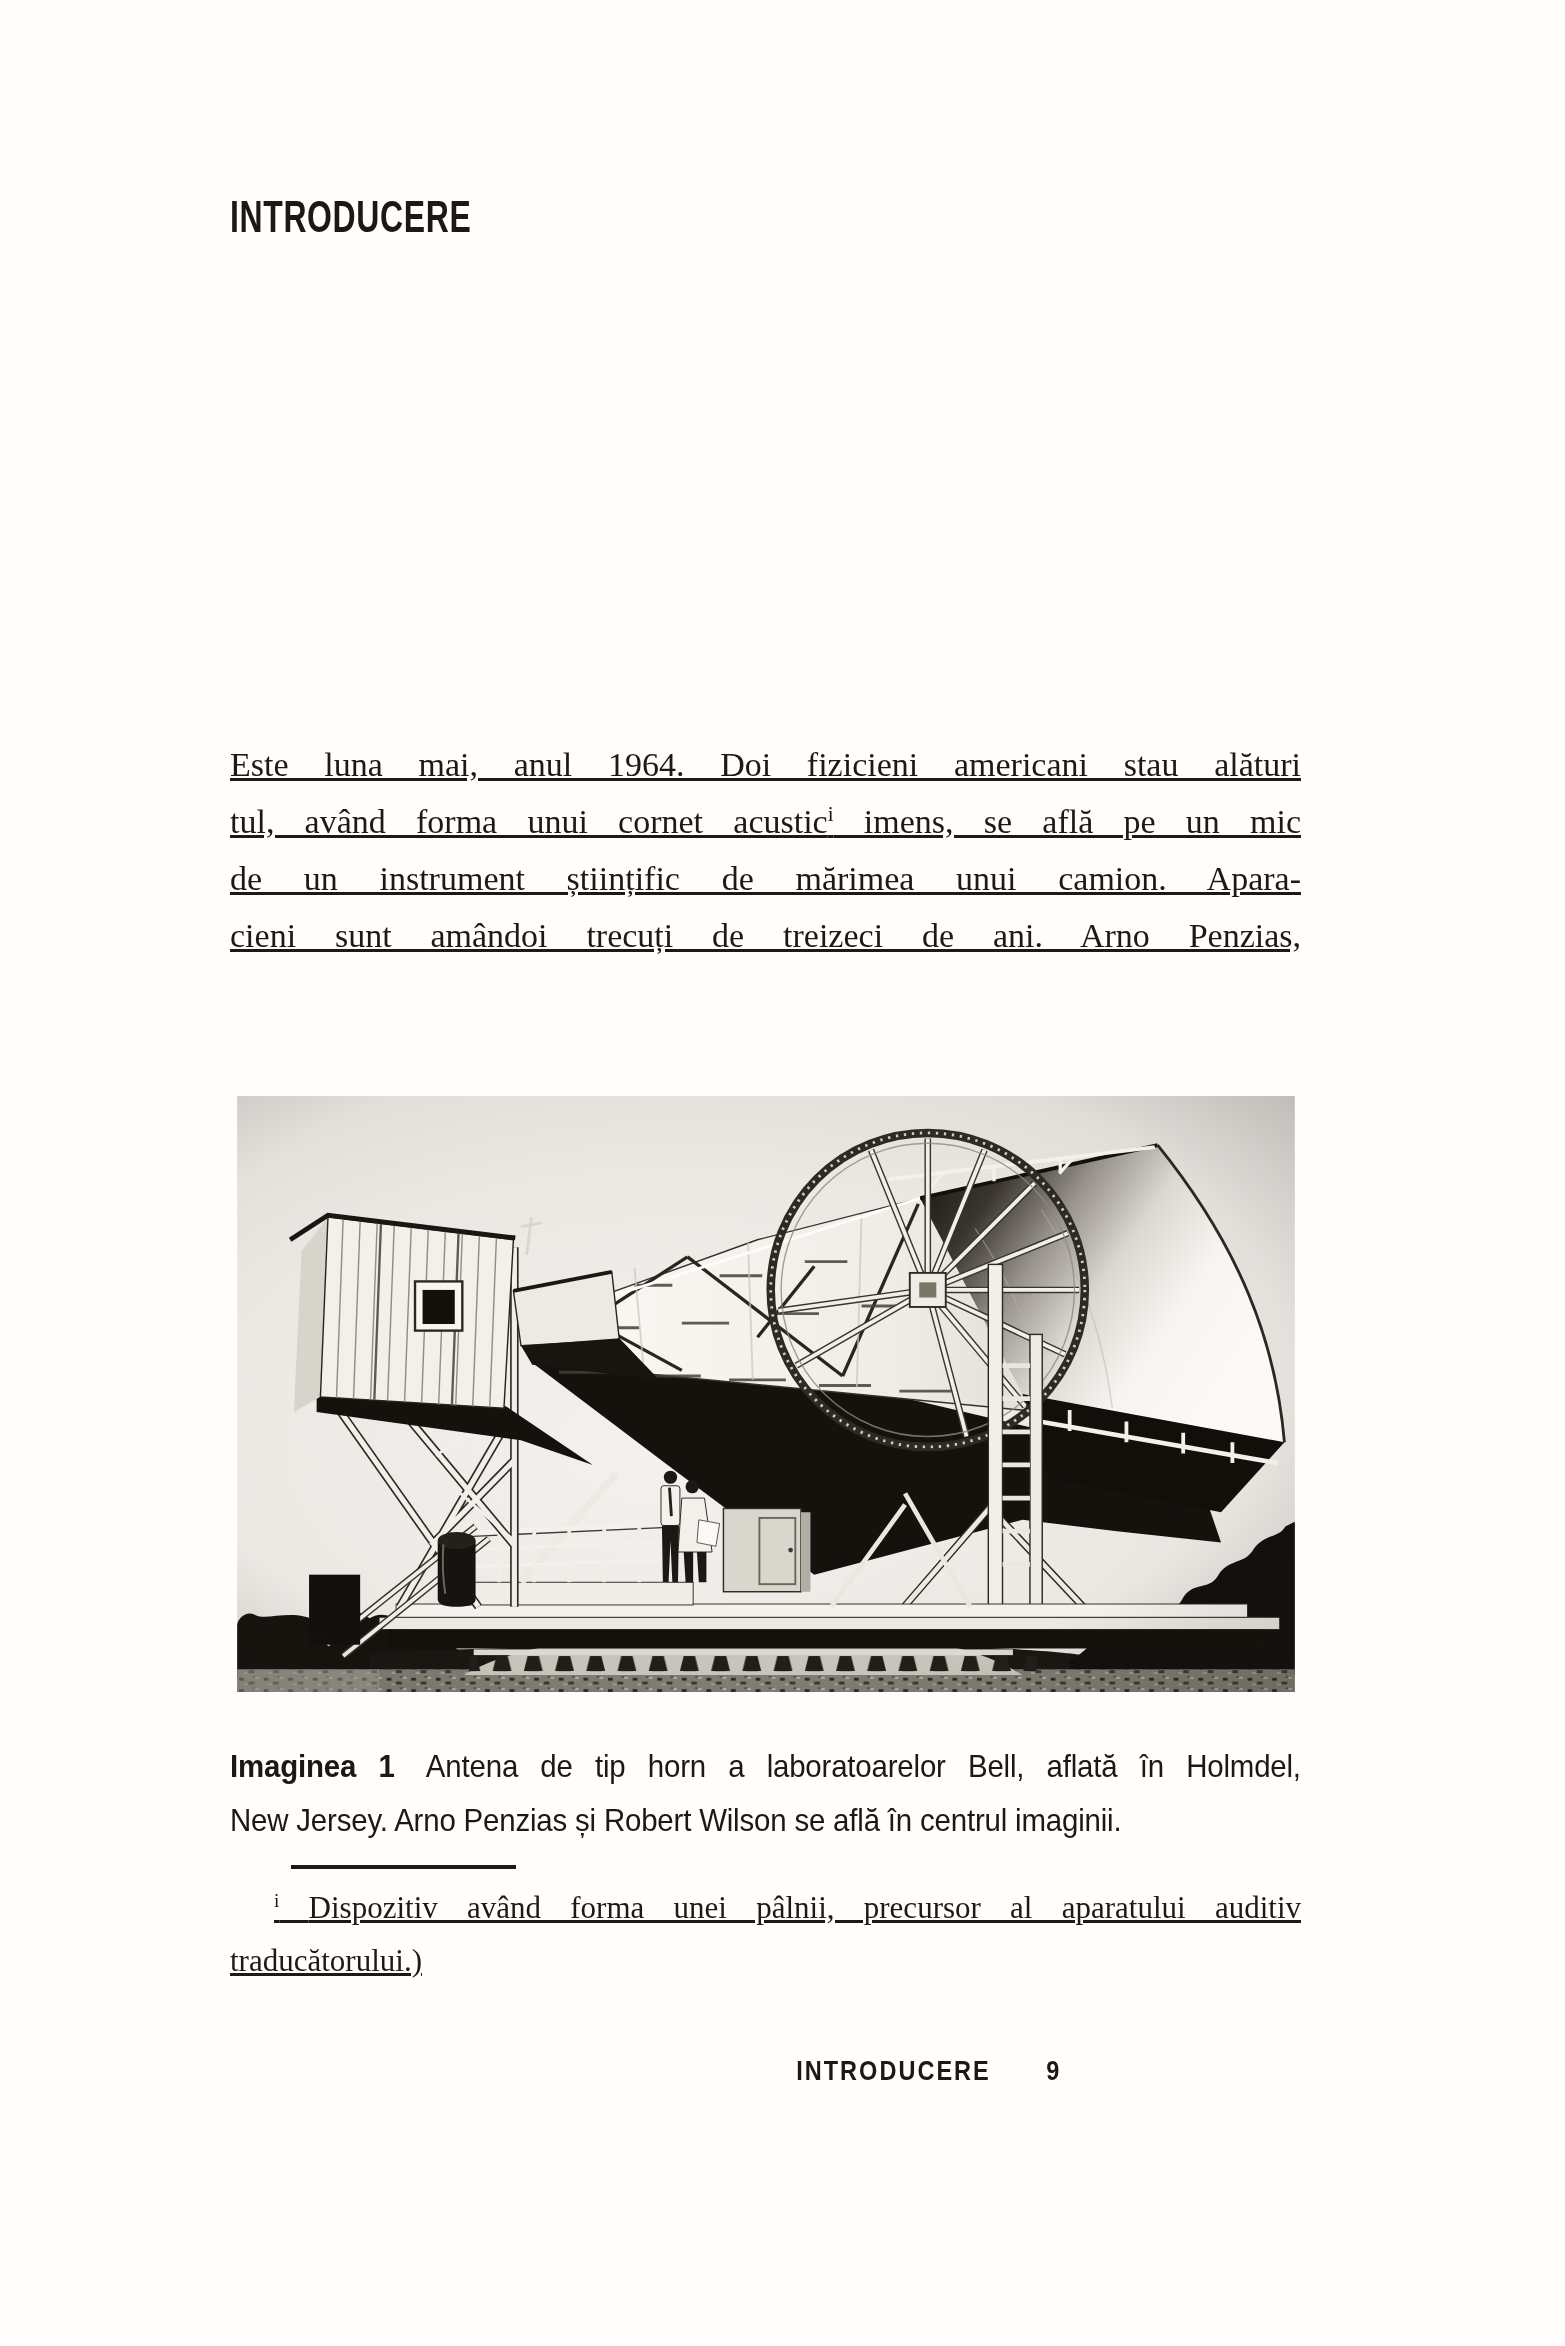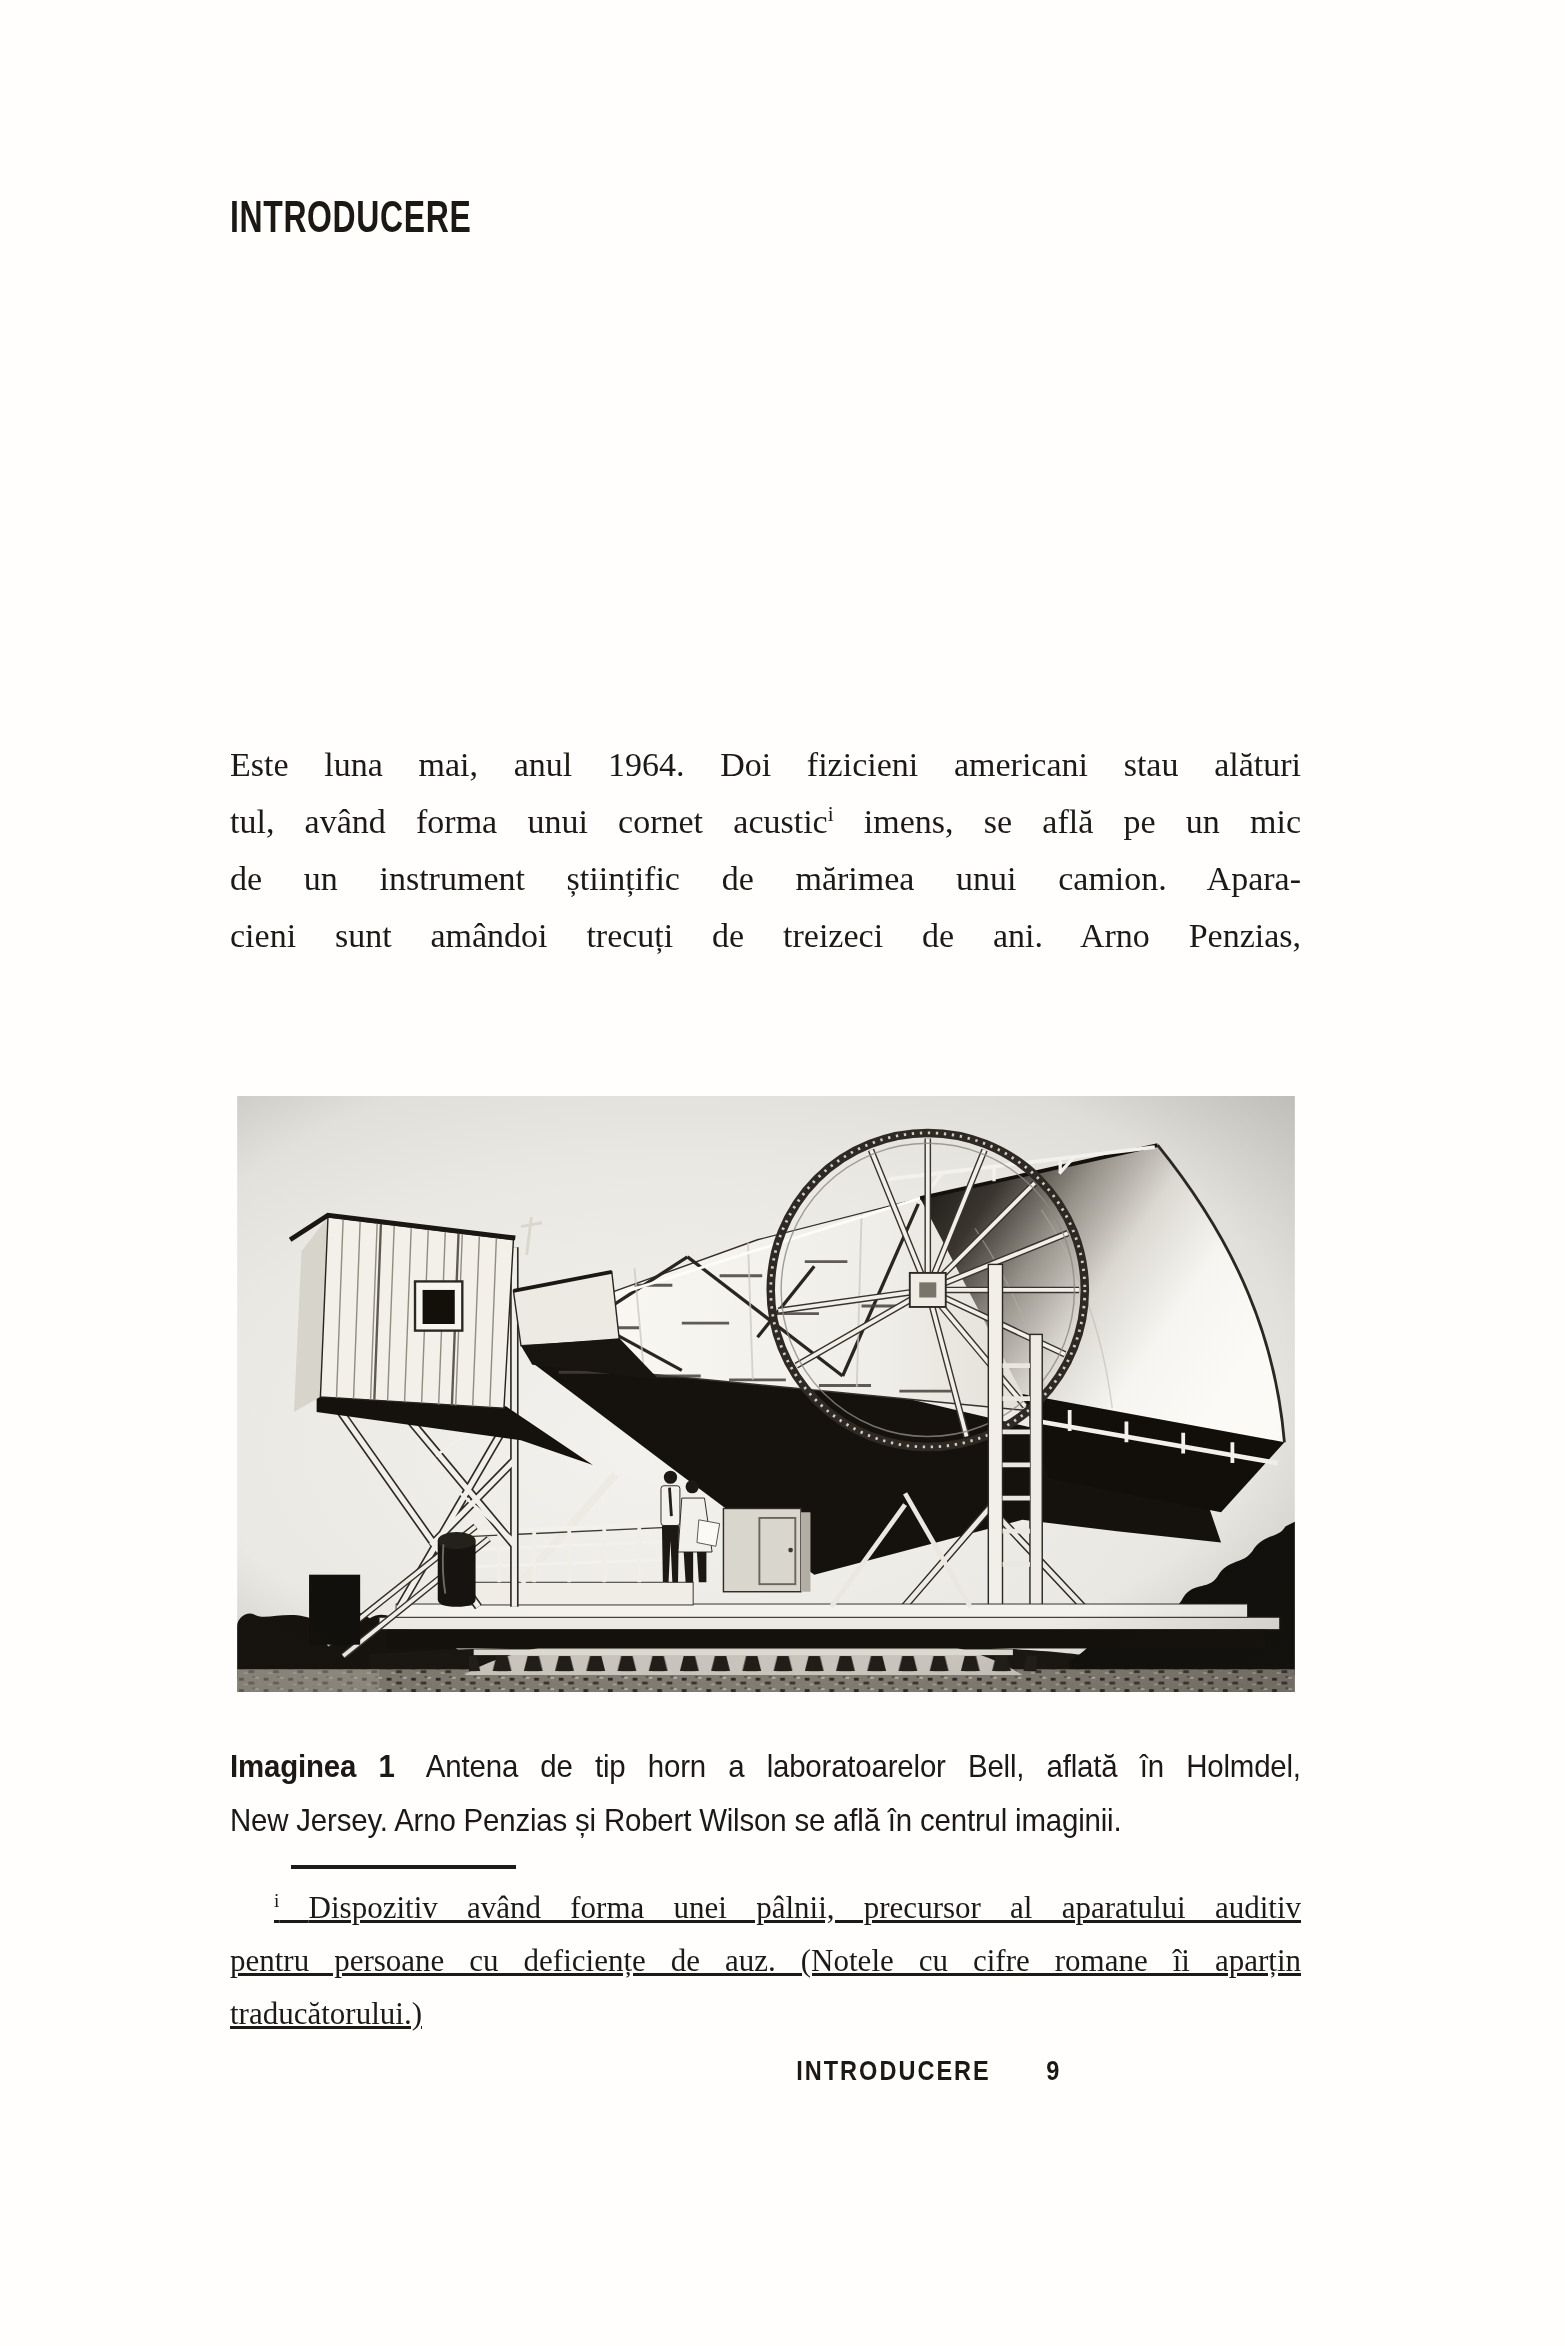--- a/index.html
+++ b/index.html
@@ -17,21 +17,21 @@
     font-family:"Liberation Sans",sans-serif;
     font-weight:700;font-size:45px;line-height:47px;
     letter-spacing:0.9px;color:#1c1915;
     transform:scaleX(0.71);transform-origin:left top;
     white-space:nowrap;
   }
 
   
   .body-text{
     position:absolute;left:230px;top:736px;width:1071px;
-    font-size:34px;line-height:57px;color:#1c1916;
+    font-size:34px;line-height:57px;color:#1c1916;text-decoration:underline;
   }
   .body-text .line{
     text-align:justify;text-align-last:justify;
     white-space:normal;height:57px;overflow:visible;
   }
   .body-text sup{
     font-size:62%;line-height:0;vertical-align:super;letter-spacing:0;
   }
 
   
@@ -264,21 +264,20 @@
 
   <div class="caption">
     <div class="cap-line1"><span class="cap-label">Imaginea 1</span><span class="cap-gap"></span><span>Antena de tip horn a laboratoarelor Bell, aflată în Holmdel,</span></div>
     <div class="cap-line2">New Jersey. Arno Penzias și Robert Wilson se află în centrul imaginii.</div>
   </div>
 
   <div class="fn-rule"></div>
 
   <div class="footnote">
     <div class="fn-line"><span class="fn-indent"></span><sup>i</sup>&nbsp;<span>Dispozitiv având forma unei pâlnii, precursor al aparatului auditiv</span></div>
-    <div class="fn-line">pentru persoane cu deficiențe de auz. (Notele cu cifre romane îi aparțin</div>
     <div class="fn-line last">traducătorului.)</div>
   </div>
 
   <div class="footer">
     <span class="section">INTRODUCERE</span>
     <span class="pagenum">9</span>
   </div>
 
 </div>
 

